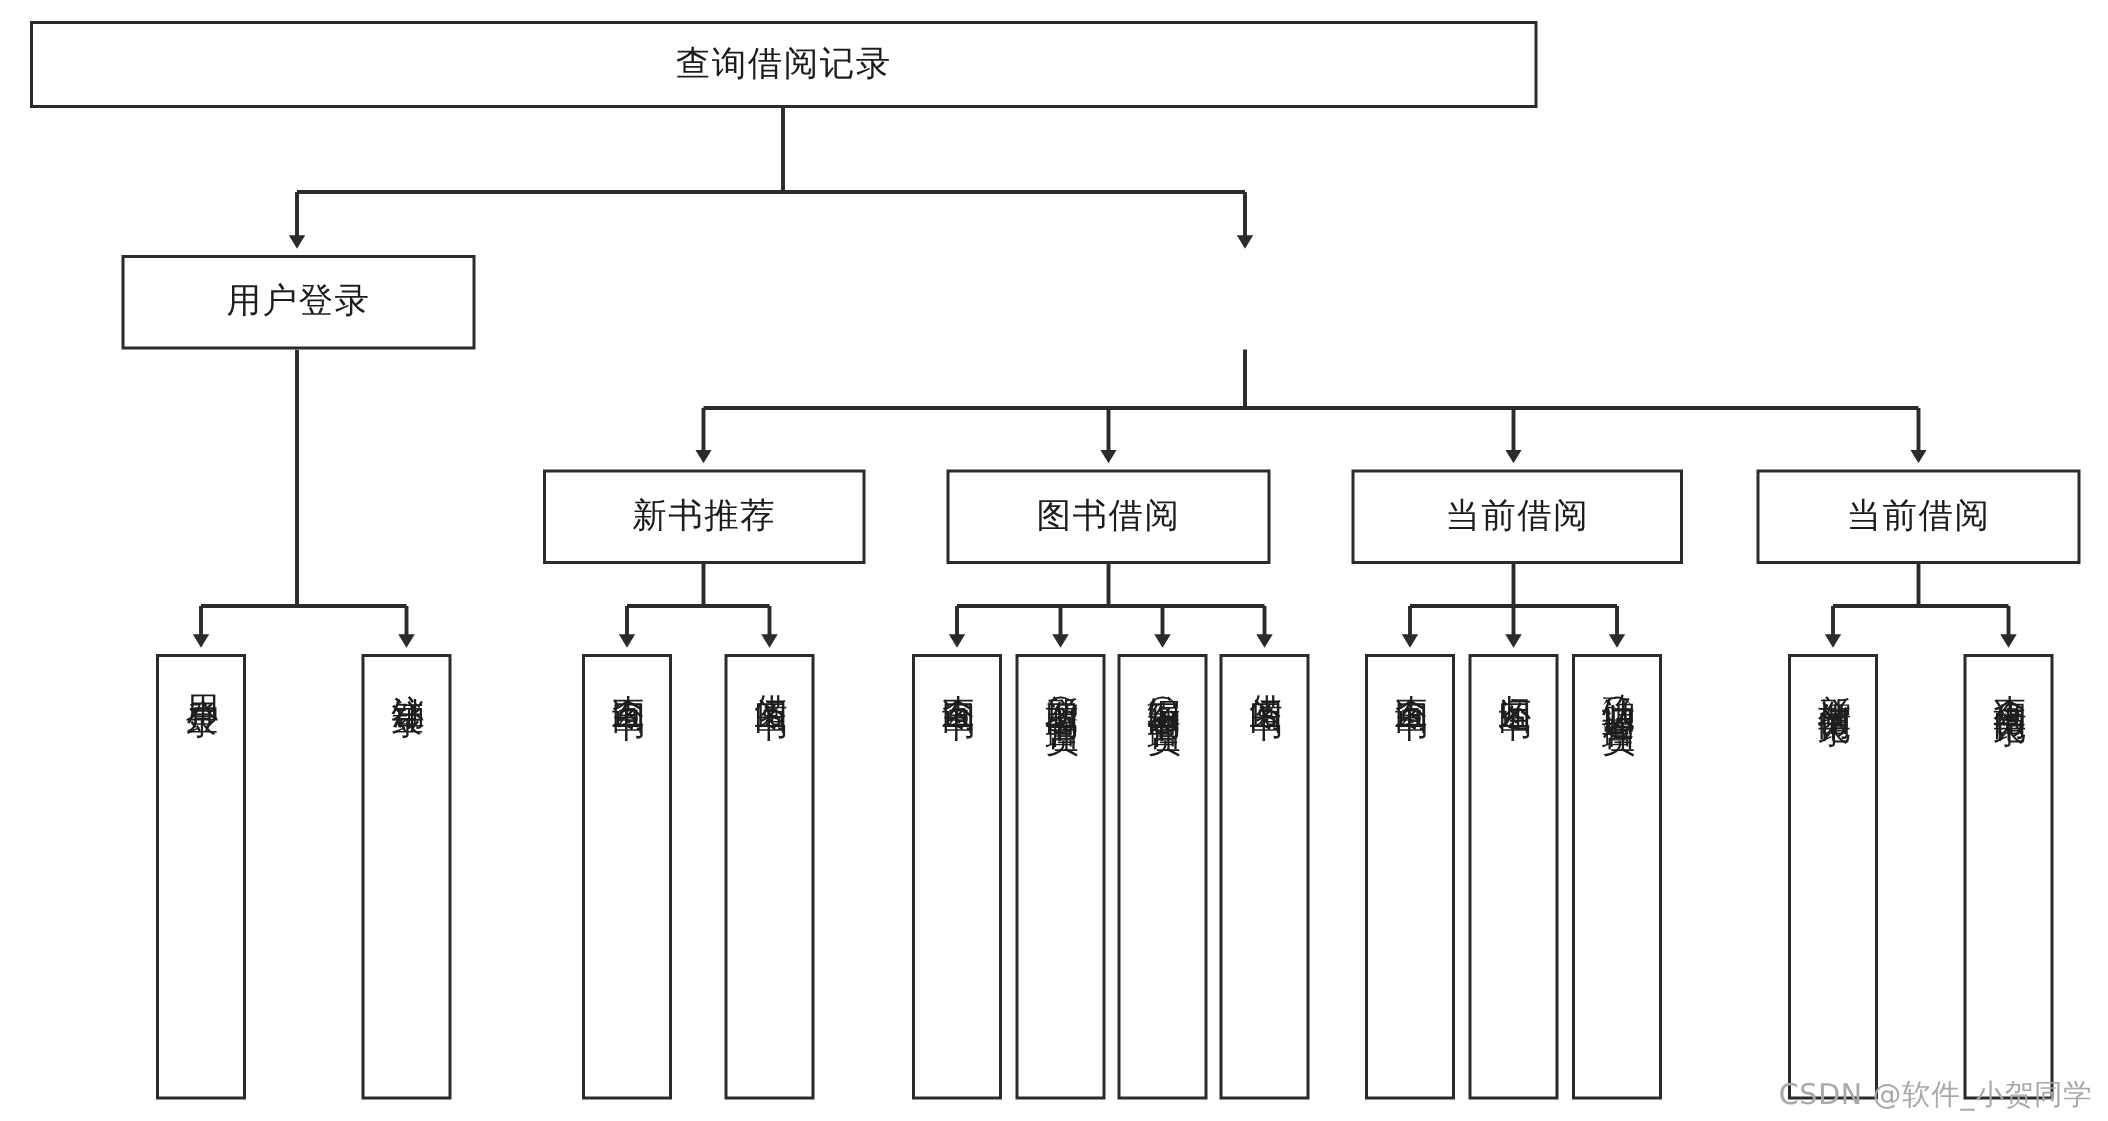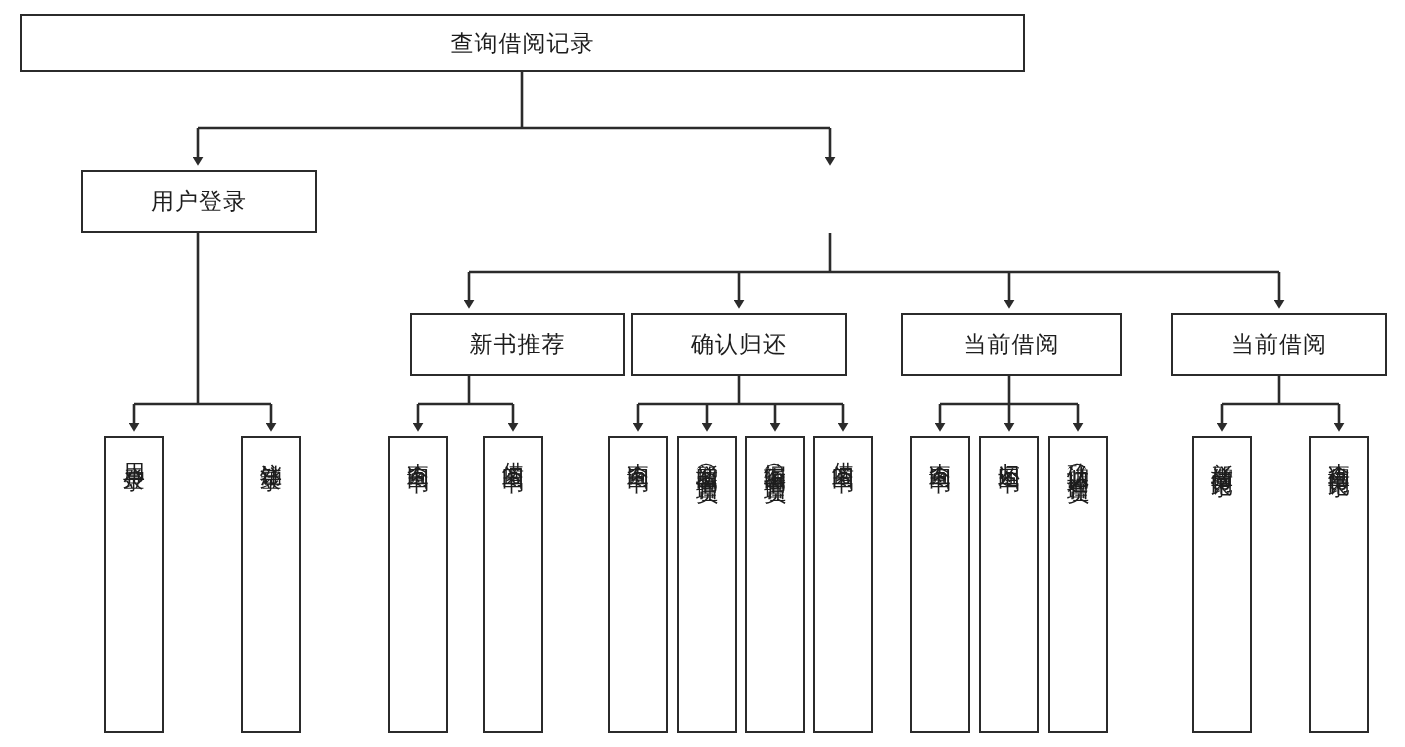--- a/index.html
+++ b/index.html
@@ -127,25 +127,25 @@
   </svg>
 
   <div class="node" style="left:20px; top:14px; width:1005px; height:58px;">
     <span class="label">查询借阅记录</span>
   </div>
 
   <div class="node" style="left:81px; top:170px; width:236px; height:63px;">
     <span class="label">用户登录</span>
   </div>
 
-  <div class="node" style="left:362px; top:313px; width:215px; height:63px;margin-left:48px;">
+  <div class="node" style="left:362px; top:313px; width:215px; height:63px;">
     <span class="label">新书推荐</span>
   </div>
   <div class="node" style="left:631px; top:313px; width:216px; height:63px;">
-    <span class="label">确认归还</span>
+    <span class="label">图书借阅</span>
   </div>
   <div class="node" style="left:901px; top:313px; width:221px; height:63px;">
     <span class="label">当前借阅</span>
   </div>
   <div class="node" style="left:1171px; top:313px; width:216px; height:63px;">
     <span class="label">当前借阅</span>
   </div>
 
   <div class="node vertical" style="left:104px; top:436px; width:60px; height:297px;">
     <span class="label">用户登录</span>
@@ -184,14 +184,15 @@
     <span class="label">确认归还（管理员）</span>
   </div>
 
   <div class="node vertical" style="left:1192px; top:436px; width:60px; height:297px;">
     <span class="label">新增借阅记录</span>
   </div>
   <div class="node vertical" style="left:1309px; top:436px; width:60px; height:297px;">
     <span class="label">查询借阅记录</span>
   </div>
 
+  <div id="watermark">CSDN @软件_小贺同学</div>
 
 </div>
 
 </body></html>

